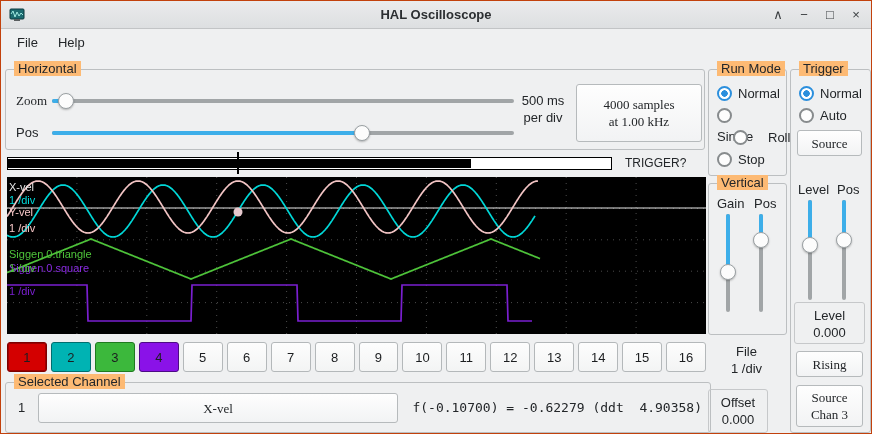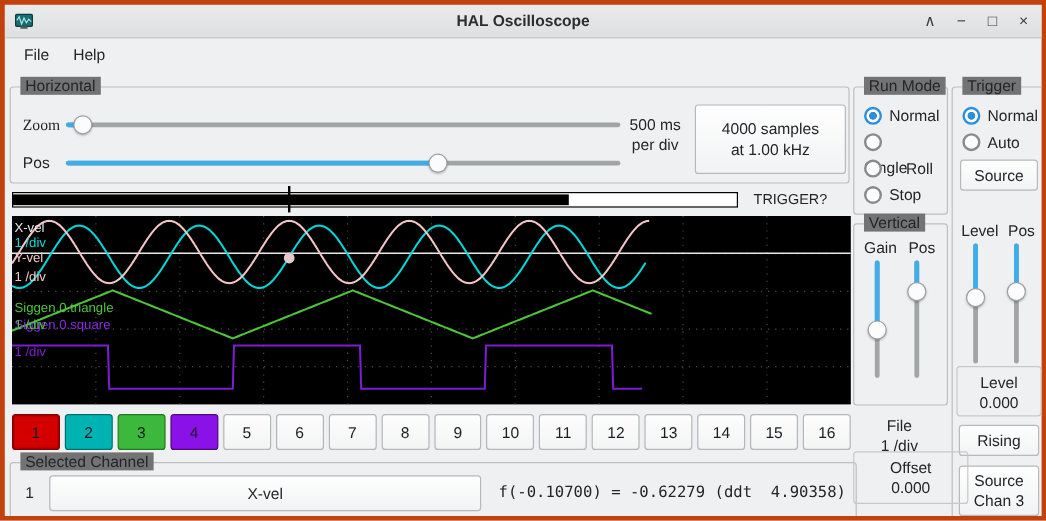--- a/index.html
+++ b/index.html
@@ -1,45 +1,45 @@
 <!DOCTYPE html>
 <html><head>
 <meta charset="utf-8">
 <style>
   html,body{margin:0;padding:0;background:#eff0f1;}
-  .window{position:relative;width:872px;height:434px;background:#eff0f1;border:4px solid #c2410c;
+  .window{position:relative;width:872px;height:434px;background:#eff0f1;border:1px solid #c2410c;
           box-sizing:border-box;font-family:"Liberation Sans",sans-serif;font-size:13px;color:#232629;overflow:hidden;}
   
   .titlebar{position:absolute;left:0;top:0;width:100%;height:28px;background:linear-gradient(#eaebec,#dddfe1);
             border-bottom:1px solid #c2c4c6;box-sizing:border-box;}
   .title{position:absolute;left:0;top:6px;width:100%;text-align:center;font-weight:bold;color:#2b2e31;}
   .win-icon{position:absolute;left:8px;top:6px;width:16px;height:16px;}
   .win-controls{position:absolute;right:6px;top:4px;display:flex;gap:8px;}
   .win-btn{width:18px;height:19px;display:flex;align-items:center;justify-content:center;color:#3a3e41;font-size:13px;cursor:default;}
   
   .menubar{position:absolute;left:0;top:28px;width:100%;height:26px;display:flex;align-items:center;padding-left:6px;box-sizing:border-box;}
   .menu-item{padding:3px 10px;border-radius:3px;}
   
   .group{position:absolute;border:1px solid #bcbfc1;border-radius:3px;}
-  .group-title{position:absolute;top:-9px;left:8px;background:#737373;padding:0 4px;white-space:nowrap;}
+  .group-title{position:absolute;top:-9px;left:8px;background:#fdba74;padding:0 4px;white-space:nowrap;}
   .lbl{position:absolute;white-space:nowrap;}
   
   .slider-h{position:absolute;height:18px;}
   .slider-v{position:absolute;width:18px;}
   .groove-h{position:absolute;left:0;right:0;top:7px;height:4px;border-radius:2px;background:#a1a5a7;}
   .fill-h{position:absolute;left:0;top:7px;height:4px;border-radius:2px;background:#3daee9;}
   .groove-v{position:absolute;top:0;bottom:0;left:7px;width:4px;border-radius:2px;background:#a1a5a7;}
   .fill-v{position:absolute;top:0;left:7px;width:4px;border-radius:2px;background:#3daee9;}
   .handle{position:absolute;width:16px;height:16px;border-radius:50%;background:#fcfcfc;border:1px solid #9aa0a3;
           box-sizing:border-box;box-shadow:0 1px 2px rgba(0,0,0,.25);}
   .slider-h .handle{top:1px;}
   .slider-v .handle{left:1px;}
   
   .btn{position:absolute;display:flex;align-items:center;justify-content:center;background:linear-gradient(#fefefe,#f2f3f4);
-       border:1px solid #b6babc;border-radius:3px;box-sizing:border-box;font-family:Liberation Sans, sans-serif;
+       border:1px solid #b6babc;border-radius:3px;box-sizing:border-box;font-family:Liberation Serif, serif;
        font-size:13px;color:#232629;text-align:center;line-height:17px;cursor:default;}
   .panel{position:absolute;border:1px solid #c6c8ca;border-radius:3px;box-sizing:border-box;text-align:center;line-height:17px;padding-top:4px;}
   .textblock{position:absolute;text-align:center;line-height:17px;}
   
   .radio-row{position:absolute;display:flex;align-items:flex-start;gap:6px;}
   .radio{width:15px;height:15px;border-radius:50%;border:2px solid #878b8d;background:#fdfdfd;box-sizing:border-box;flex-shrink:0;}
   .radio.checked{border-color:#2b8fdd;background:radial-gradient(circle,#2b8fdd 0 3px,#ffffff 3.5px);}
   
   .rec-outer{position:absolute;left:6px;top:156px;width:605px;height:13px;border:1px solid #000;background:#fff;box-sizing:border-box;}
   .rec-fill{position:absolute;left:6px;top:158px;width:464px;height:9px;background:#000;}
@@ -165,21 +165,21 @@
   <div class="group" style="left:707px;top:68px;width:77px;height:105px;">
     <span class="group-title">Run Mode</span>
     <div class="radio-row" style="left:8px;top:16px;">
       <span class="radio checked"></span>
       <span>Normal</span>
     </div>
     <div class="radio-row" style="left:8px;top:38px;flex-direction:column;">
       <span class="radio"></span>
       <span>Single</span>
     </div>
-    <div class="radio-row" style="left:8px;top:60px;gap:20px;">
+    <div class="radio-row" style="left:24px;top:60px;gap:20px;">
       <span class="radio"></span>
       <span>Roll</span>
     </div>
     <div class="radio-row" style="left:8px;top:82px;">
       <span class="radio"></span>
       <span>Stop</span>
     </div>
   </div>
 
   <div class="group" style="left:789px;top:68px;width:79px;height:362px;">
@@ -231,18 +231,18 @@
       <div class="groove-v"></div>
       <div class="fill-v" style="height:26px;"></div>
       <div class="handle" style="top:18px;"></div>
     </div>
   </div>
 
   <div class="textblock" style="left:707px;top:342px;width:77px;">
     <div>File</div>
     <div>1 /div</div>
   </div>
-  <div class="panel" style="left:707px;top:372px;width:96px;height:44px;">
+  <div class="panel" style="left:707px;top:388px;width:60px;height:44px;">
     <div>Offset</div>
     <div>0.000</div>
   </div>
 
 </div>
 
 </body></html>

